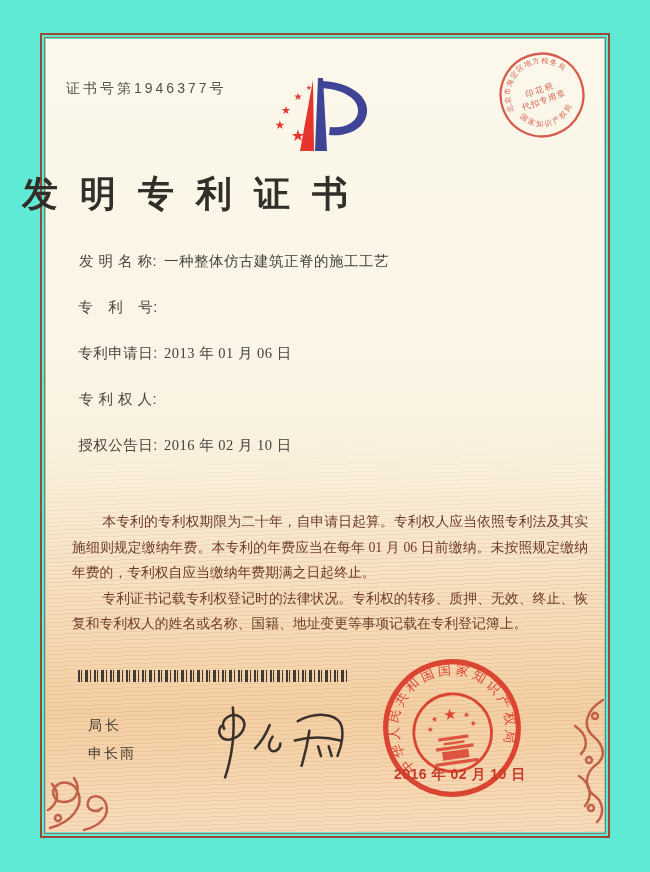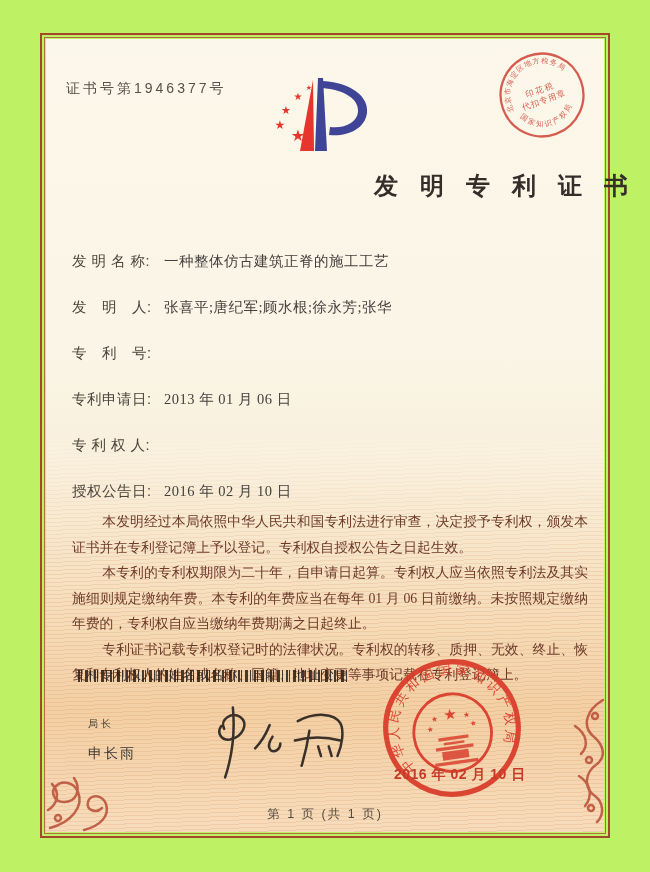--- a/index.html
+++ b/index.html
@@ -1,47 +1,47 @@
 <!DOCTYPE html>
 <html><head>
 <meta charset="utf-8">
 <style>
   html,body{margin:0;padding:0;background:#e9e4d6;}
-  .page{position:relative;width:650px;height:872px;background:#bef264;overflow:hidden;
+  .page{position:relative;width:650px;height:872px;background:#5eead4;overflow:hidden;
         font-family:"Liberation Sans","DejaVu Sans",sans-serif;}
   
   .content-bg{position:absolute;left:46px;right:46px;top:39px;bottom:40px;
         background:linear-gradient(180deg,#fbf7ea 0%,#faf5e6 40%,#f9efdb 55%,#f6ddbb 72%,#f3cfa4 85%,#f7dcbc 100%);}
   .waves{position:absolute;left:46px;right:46px;top:430px;bottom:40px;
         background:repeating-linear-gradient(178deg,rgba(205,126,63,.16) 0 1px,rgba(255,255,255,0) 1px 4px);
         -webkit-mask-image:linear-gradient(180deg,transparent 0,#000 35%);
         mask-image:linear-gradient(180deg,transparent 0,#000 35%);}
   
   .frame{position:absolute;left:40px;right:40px;top:33px;bottom:34px;
         border:2.5px solid rgba(162,58,37,.92);}
   .frame-inner{position:absolute;left:2px;right:2px;top:2px;bottom:2px;
         border:1px solid rgba(178,86,56,.85);}
   .certno{position:absolute;left:66px;top:80px;font-size:14px;letter-spacing:3px;color:#57504a;}
   .logo{position:absolute;left:257px;top:75px;width:124px;height:80px;}
   .stamp{position:absolute;left:496px;top:49px;width:92px;height:92px;transform:rotate(-20deg);opacity:.85;}
-  .title{position:absolute;left:0;right:0;top:170px;text-align:right;
+  .title{position:absolute;left:0;right:0;top:170px;text-align:left;
         font-family:"Liberation Serif","DejaVu Serif",serif;font-weight:700;
-        font-size:24px;color:#332e2a;letter-spacing:22px;text-indent:22px;}
-  .fields{position:absolute;left:72px;top:252px;width:510px;}
+        font-size:36px;color:#332e2a;letter-spacing:22px;text-indent:22px;}
+  .fields{position:absolute;left:72px;top:252px;width:510px;text-align:center;}
   .row{display:flex;height:19px;margin-bottom:27px;font-size:14.5px;color:#4c443c;}
   .row .lbl{flex:none;width:92px;letter-spacing:.5px;}
   .row .val{font-family:"Liberation Serif","DejaVu Serif",serif;color:#45413e;letter-spacing:.5px;}
   .bodytext{position:absolute;left:72px;right:62px;top:509px;
         font-family:"Liberation Serif","DejaVu Serif",serif;
         font-size:13.8px;line-height:25.5px;color:#6d3a29;text-align:justify;}
   .bodytext p{margin:0;text-indent:2.2em;}
   .barcode{position:absolute;left:78px;top:670px;width:272px;height:12px;opacity:.85;
         background:repeating-linear-gradient(90deg,#23201e 0 2px,transparent 2px 3px,#23201e 3px 4px,
         transparent 4px 7px,#23201e 7px 10px,transparent 10px 12px,#23201e 12px 13px,transparent 13px 16px);}
-  .sig-title{position:absolute;left:88px;top:717px;font-size:10px;letter-spacing:3px;color:#403a34;}
+  .sig-title{position:absolute;left:88px;top:717px;font-size:14px;letter-spacing:3px;color:#403a34;}
   .sig-name{position:absolute;left:88px;top:745px;font-size:14px;letter-spacing:2px;color:#403a34;}
   .signature{position:absolute;left:195px;top:696px;width:160px;height:92px;}
   .seal{position:absolute;left:381px;top:657px;width:142px;height:142px;transform:rotate(-8deg);opacity:.92;}
   .seal-date{position:absolute;left:394px;top:766px;font-size:14px;font-weight:bold;color:#c63a28;
         letter-spacing:.5px;white-space:nowrap;}
   .flourish-l{position:absolute;left:44px;top:740px;width:90px;height:92px;opacity:.8;}
   .flourish-r{position:absolute;left:546px;top:696px;width:62px;height:134px;opacity:.8;}
   .footer{position:absolute;left:0;right:0;top:806px;text-align:center;font-size:12.5px;
         letter-spacing:2px;color:#554c42;}
 </style>
@@ -89,41 +89,36 @@
   </svg>
 
   <div class="title">发明专利证书</div>
 
   <div class="fields">
     <div class="row">
       <span class="lbl">发 明 名 称:</span>
       <span class="val">一种整体仿古建筑正脊的施工工艺</span>
     </div>
     <div class="row">
-      <span class="lbl">发　明　人:</span>
-      <span class="val">张喜平;唐纪军;顾水根;徐永芳;张华</span>
-    </div>
-    <div class="row">
       <span class="lbl">专　利　号:</span>
     </div>
     <div class="row">
       <span class="lbl">专利申请日:</span>
       <span class="val">2013 年 01 月 06 日</span>
     </div>
     <div class="row">
       <span class="lbl">专 利 权 人:</span>
     </div>
     <div class="row">
       <span class="lbl">授权公告日:</span>
       <span class="val">2016 年 02 月 10 日</span>
     </div>
   </div>
 
   <div class="bodytext">
-    <p>本发明经过本局依照中华人民共和国专利法进行审查，决定授予专利权，颁发本证书并在专利登记簿上予以登记。专利权自授权公告之日起生效。</p>
     <p>本专利的专利权期限为二十年，自申请日起算。专利权人应当依照专利法及其实施细则规定缴纳年费。本专利的年费应当在每年 01 月 06 日前缴纳。未按照规定缴纳年费的，专利权自应当缴纳年费期满之日起终止。</p>
     <p>专利证书记载专利权登记时的法律状况。专利权的转移、质押、无效、终止、恢复和专利权人的姓名或名称、国籍、地址变更等事项记载在专利登记簿上。</p>
   </div>
 
   <div class="barcode"></div>
 
   <div class="sig-title">局长</div>
   <div class="sig-name">申长雨</div>
 
   <svg class="signature" viewBox="0 0 165 95">
@@ -181,15 +176,14 @@
     <g fill="none" stroke="#b5452f" stroke-width="2.5" stroke-linecap="round">
       <path d="M 57,4 C 40,14 36,30 47,40 C 57,48 61,60 51,68 C 39,76 37,92 49,100 C 57,106 59,118 51,126"></path>
       <path d="M 29,30 C 41,38 43,50 35,58"></path>
       <path d="M 33,80 C 45,88 47,100 39,110"></path>
       <circle cx="49" cy="20" r="3"></circle>
       <circle cx="43" cy="64" r="3"></circle>
       <circle cx="45" cy="112" r="3"></circle>
     </g>
   </svg>
 
-  <div class="footer">第 1 页 (共 1 页)</div>
 
 </div>
 
 </body></html>

